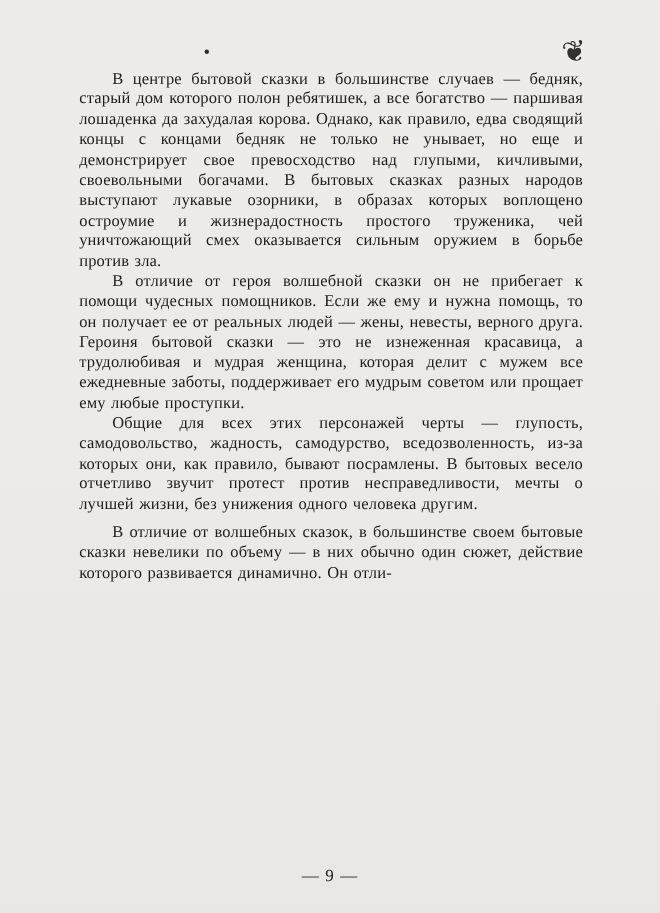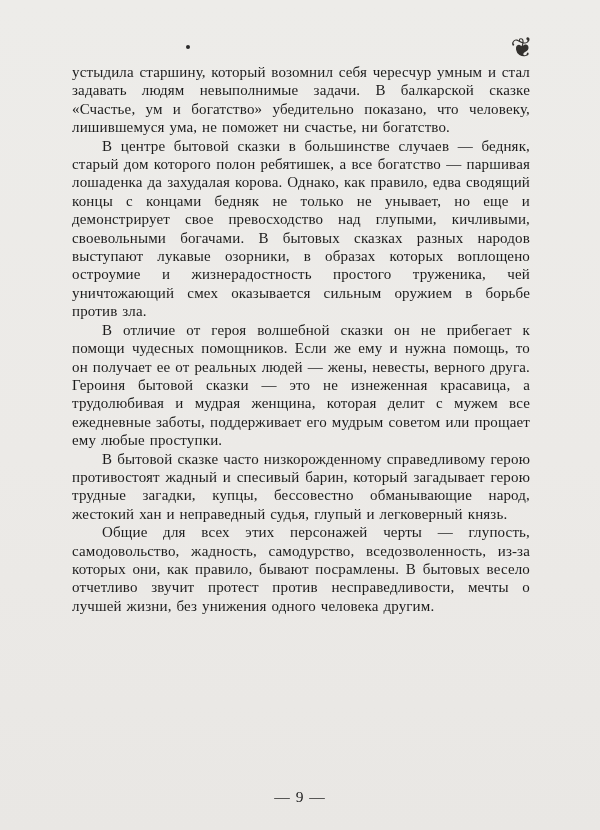--- a/index.html
+++ b/index.html
@@ -72,22 +72,21 @@
 </head>
 <body>
 
 <div class="scan-page">
 
   <div class="ink-speck"></div>
 
   <div class="fleuron">❦</div>
 
   <div class="text-block">
-    <p class="para">устыдила старшину, который возомнил себя чересчур умным и стал задавать людям невыполнимые задачи. В балкарской сказке «Счастье, ум и богатство» убедительно показано, что человеку, лишившемуся ума, не поможет ни счастье, ни богатство.</p>
     <p class="para indent">В центре бытовой сказки в большинстве случаев — бедняк, старый дом которого полон ребятишек, а все богатство — паршивая лошаденка да захудалая корова. Однако, как правило, едва сводящий концы с концами бедняк не только не унывает, но еще и демонстрирует свое превосходство над глупыми, кичливыми, своевольными богачами. В бытовых сказках разных народов выступают лукавые озорники, в образах которых воплощено остроумие и жизнерадостность простого труженика, чей уничтожающий смех оказывается сильным оружием в борьбе против зла.</p>
     <p class="para indent">В отличие от героя волшебной сказки он не прибегает к помощи чудесных помощников. Если же ему и нужна помощь, то он получает ее от реальных людей — жены, невесты, верного друга. Героиня бытовой сказки — это не изнеженная красавица, а трудолюбивая и мудрая женщина, которая делит с мужем все ежедневные заботы, поддерживает его мудрым советом или прощает ему любые проступки.</p>
-    <p class="para indent">В бытовой сказке часто низкорожденному справедливому герою противостоят жадный и спесивый барин, который загадывает герою трудные загадки, купцы, бессовестно обманывающие народ, жестокий хан и неправедный судья, глупый и легковерный князь.</p>
     <p class="para indent">Общие для всех этих персонажей черты — глупость, самодовольство, жадность, самодурство, вседозволенность, из-за которых они, как правило, бывают посрамлены. В бытовых весело отчетливо звучит протест против несправедливости, мечты о лучшей жизни, без унижения одного человека другим.</p>
+    <p class="para indent gap-before">В отличие от волшебных сказок, в большинстве своем бытовые сказки невелики по объему — в них обычно один сюжет, действие которого развивается динамично. Он отли-</p>
   </div>
 
   <div class="page-number">— 9 —</div>
 
 </div>
 
 </body></html>

